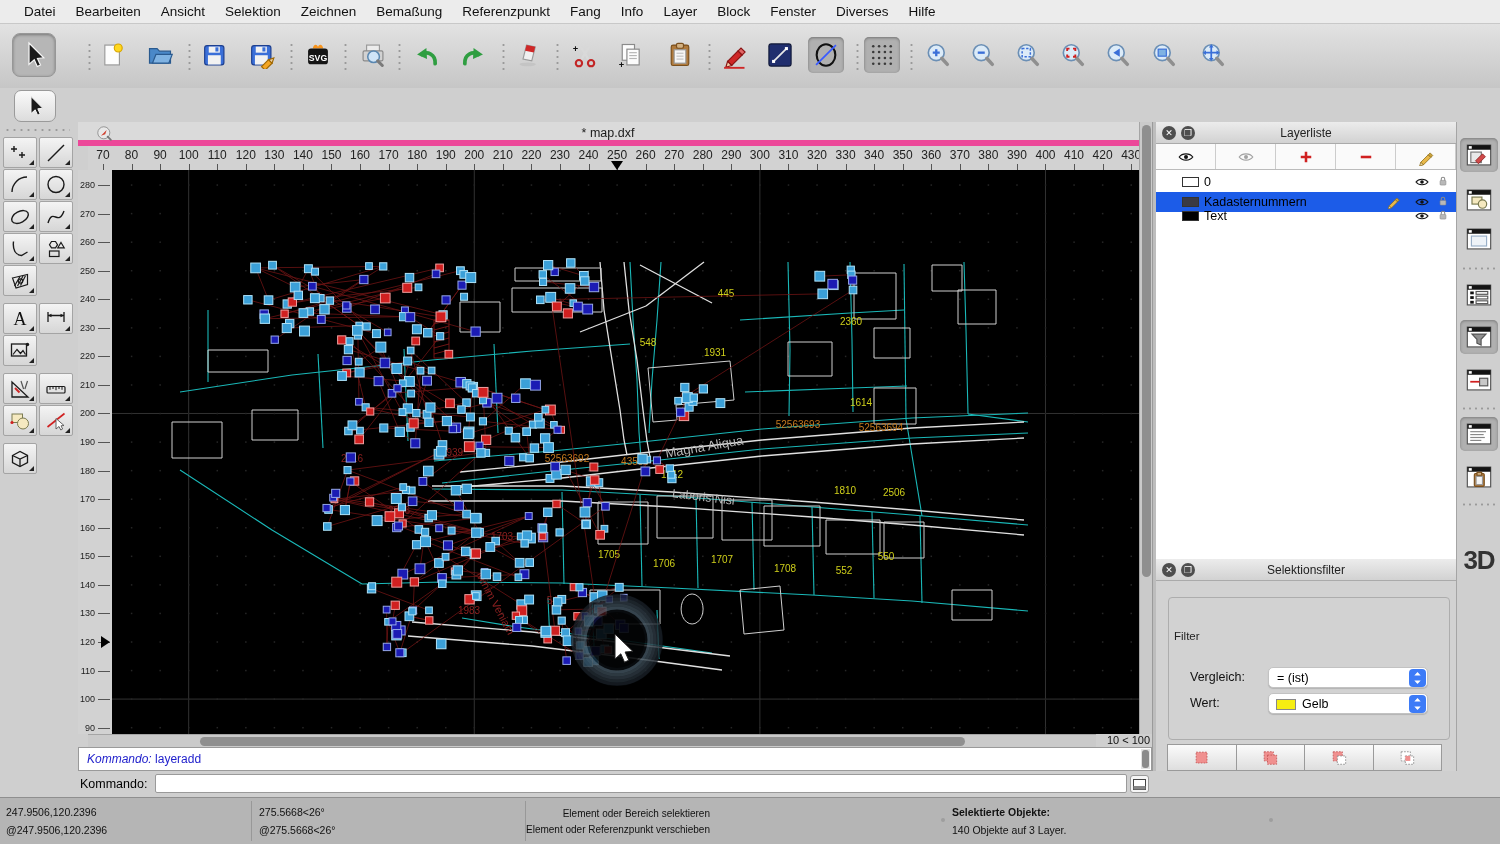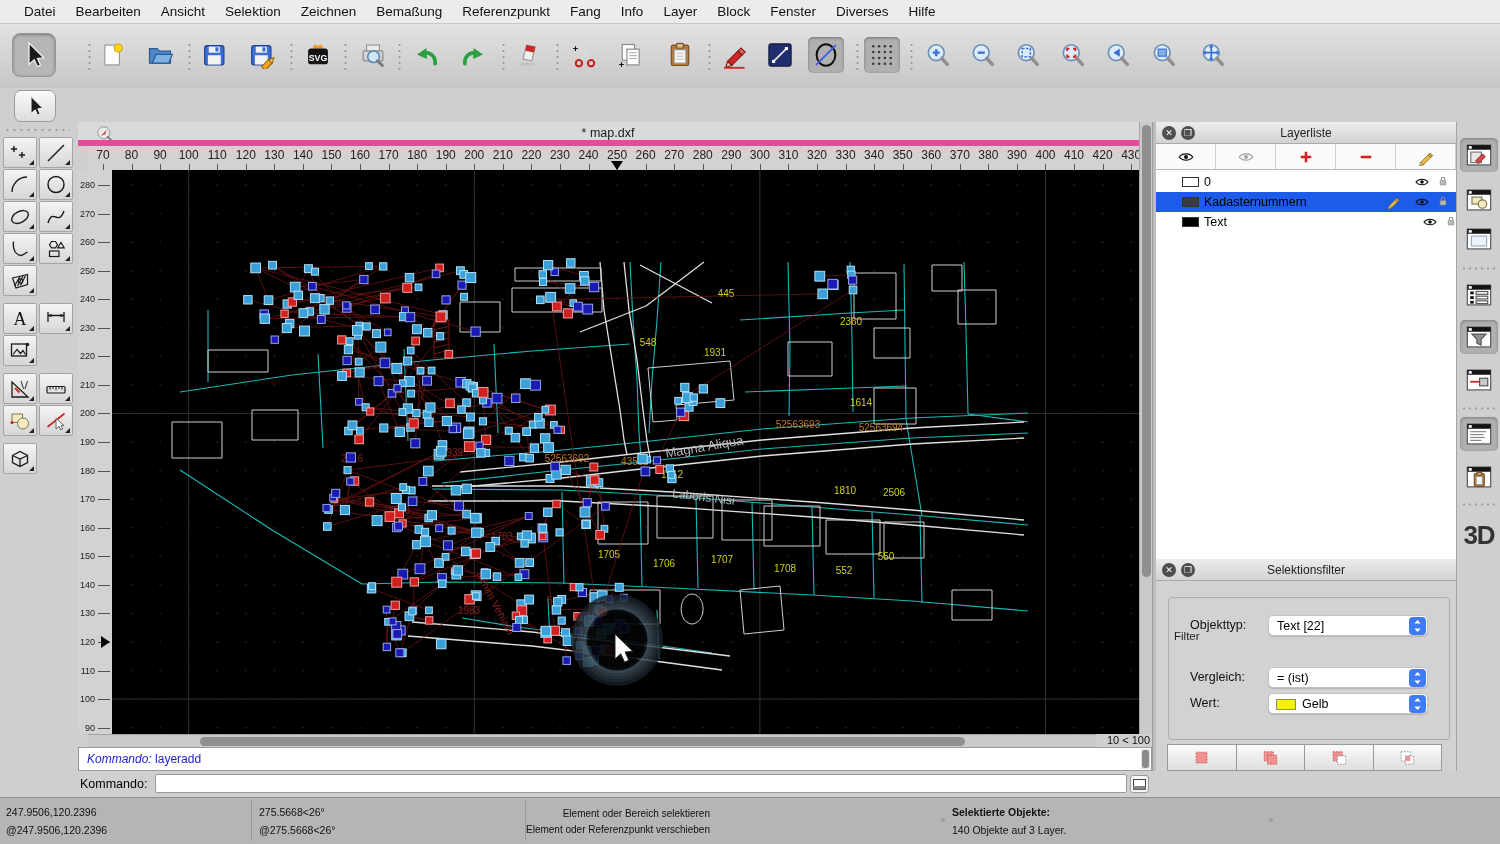--- a/index.html
+++ b/index.html
@@ -76,21 +76,21 @@
   .mbtn{flex:1;border:1px solid #9a9a9a;border-right:none;background:linear-gradient(#fbfbfb,#dedede);
         display:flex;align-items:center;justify-content:center;}
   .mbtn:last-child{border-right:1px solid #9a9a9a;}
   #belowfilter{position:absolute;left:1156px;top:771px;width:300px;height:26px;background:#cfcfcf;}
   
   #dockbar{position:absolute;left:1456px;top:122px;width:44px;height:675px;background:#cfcfcf;border-left:1px solid #a5a5a5;box-sizing:border-box;}
   .dbtn{position:absolute;left:3px;width:38px;height:34px;display:flex;align-items:center;justify-content:center;border-radius:5px;}
   .dbtn.pressed{background:#b0b0b0;box-shadow:inset 0 1px 3px rgba(0,0,0,.3);}
   .dsep{position:absolute;left:4px;width:36px;height:3px;
         background-image:radial-gradient(circle,#9a9a9a 1px,transparent 1.2px);background-size:6px 3px;background-repeat:repeat-x;}
-  #dock3d{position:absolute;left:2px;width:40px;text-align:center;font-size:26px;color:#333;font-weight:bold;letter-spacing:-1px;}
+  #dock3d{position:absolute;left:2px;width:40px;text-align:center;font-size:26px;color:#333;font-weight:bold;letter-spacing:-1px;margin-top:25px;}
   
   #historybar{position:absolute;left:78px;top:747px;width:1074px;height:24px;background:#fff;border:1px solid #9a9a9a;box-sizing:border-box;}
   #histtext{position:absolute;left:8px;top:4px;font-size:12px;color:#2222cc;}
   #histscroll{position:absolute;right:1px;top:1px;width:9px;height:20px;background:#e2e2e2;}
   #histthumb{position:absolute;left:1px;top:1px;width:7px;height:18px;background:#8a8a8a;border-radius:3px;}
   #cmdbar{position:absolute;left:0;top:771px;width:1500px;height:26px;background:#cfcfcf;}
   #cmdlabel{position:absolute;left:80px;top:6px;font-size:12.5px;color:#000;}
   #cmdinput{position:absolute;left:155px;top:3px;width:972px;height:19px;background:#fff;border:1px solid #9a9a9a;border-radius:2px;
             font-size:12px;padding:0 4px;box-sizing:border-box;font-family:"Liberation Sans",sans-serif;}
   #cmdbtn{position:absolute;left:1130px;top:4px;width:19px;height:18px;background:#f6f6f6;border:1px solid #9a9a9a;border-radius:3px;
@@ -2086,21 +2086,21 @@
             <circle cx="12" cy="12" r="2.7" fill="#111"></circle>
           </svg>
         </span>
         <span class="lico" style="right:6px;">
           <svg viewBox="0 0 24 24" width="14" height="14">
             <rect x="7" y="11" width="10" height="8" rx="1.5" fill="#b8b8b8" stroke="#8a8a8a"></rect>
             <path d="M9 11 V8.5 a3 3 0 0 1 6 0 V11" fill="none" stroke="#8a8a8a" stroke-width="1.8"></path>
           </svg>
         </span>
       </div>
-      <div class="lrow" style="top: 42px; padding-left: 8px;">
+      <div class="lrow" style="top: 36px;">
         <span class="lswatch" style="background:#000000"></span>
         <span class="lname">Text</span>
         <span class="lico" style="right:26px;">
           <svg viewBox="0 0 24 24" width="16" height="16">
             <path d="M3 12 C7 6.5 17 6.5 21 12 C17 17.5 7 17.5 3 12 Z" fill="none" stroke="#111" stroke-width="1.7"></path>
             <circle cx="12" cy="12" r="2.7" fill="#111"></circle>
           </svg>
         </span>
         <span class="lico" style="right:6px;">
           <svg viewBox="0 0 24 24" width="14" height="14">
@@ -2112,31 +2112,20 @@
     </div>
 
 <div class="panelhead" style="top:559px;">
   <div class="pcirc" style="left:6px;">✕</div>
   <div class="pcirc" style="left:25px;">❐</div>
   <div class="ptitle">Selektionsfilter</div>
 </div>
 <div id="filterpanel">
   <div id="filterbox"></div>
   <div id="filterlbl">Filter</div>
-<div class="frow" style="top: 34px;">
-        <span class="flabel">Objekttyp:</span>
-        <div class="combo">
-          <span class="cval" style="left:8px">Text [22]</span>
-          <span class="cstep">
-            <svg width="17" height="18" viewBox="0 0 17 18">
-              <path d="M8.5 3 l3.2 3.6 h-6.4 Z M8.5 15 l3.2 -3.6 h-6.4 Z" fill="#fff"></path>
-            </svg>
-          </span>
-        </div>
-      </div>
       <div class="frow" style="top: 112px;">
         <span class="flabel">Wert:</span>
         <div class="combo">
           <span class="cswatch" style="background:#f6ee12"></span>
           <span class="cval" style="left:33px">Gelb</span>
           <span class="cstep">
             <svg width="17" height="18" viewBox="0 0 17 18">
               <path d="M8.5 3 l3.2 3.6 h-6.4 Z M8.5 15 l3.2 -3.6 h-6.4 Z" fill="#fff"></path>
             </svg>
           </span>

